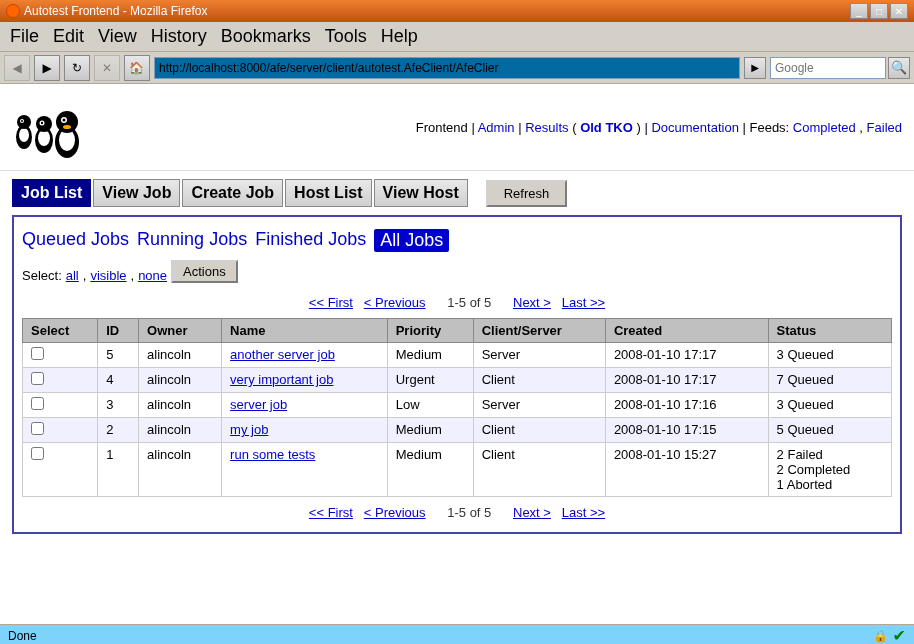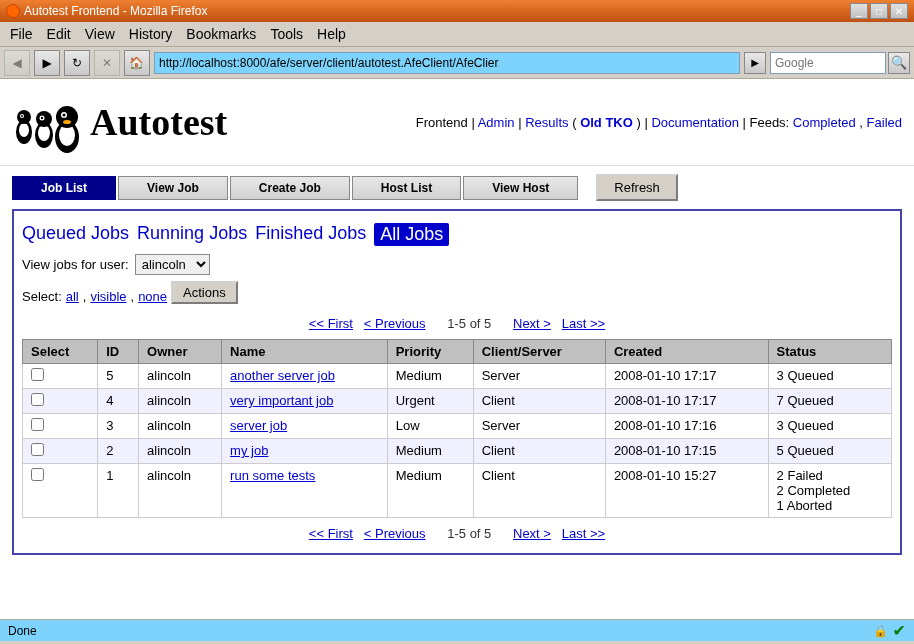--- a/index.html
+++ b/index.html
@@ -30,21 +30,21 @@
       cursor: pointer;
     }
 
     
     .menubar {
       background: #d4d0c8;
       padding: 2px 4px;
       display: flex;
       gap: 2px;
       border-bottom: 1px solid #b0a898;
-      font-size: 14px;
+      font-size: 18px;
     }
     .menubar-item {
       padding: 2px 6px;
       cursor: pointer;
     }
 
     
     .navbar {
       background: #d4d0c8;
       padding: 2px 4px;
@@ -68,21 +68,21 @@
       display: flex;
       align-items: center;
       gap: 4px;
     }
     .address-input {
       flex: 1;
       height: 22px;
       border: 1px solid #7f9db9;
       padding: 0 4px;
       font-size: 12px;
-      background: #7dd3fc;
+      background: #0369a1;
     }
     .go-btn {
       width: 22px; height: 22px;
       background: linear-gradient(to bottom, #e8e8e8, #c8c8c8);
       border: 1px solid #888;
       font-size: 10px;
       display: flex; align-items: center; justify-content: center;
       cursor: pointer;
     }
     .search-area { display: flex; align-items: center; gap: 2px; }
@@ -135,25 +135,25 @@
 
     
     .tab-bar {
       display: flex;
       align-items: center;
       gap: 2px;
       padding: 8px 12px 0;
       background: white;
     }
     .tab-btn {
-      padding: 4px 28px;
+      padding: 4px 8px;
       border: 1px solid #888;
       background: linear-gradient(to bottom, #e8e8e8, #d0d0d0);
       cursor: pointer;
-      font-size: 12px;
+      font-size: 16px;
       font-weight: bold;
     }
     .tab-btn.active {
       background: #00008b;
       color: white;
       border-color: #00008b;
     }
     .refresh-btn {
       padding: 4px 16px;
       border: 2px outset #d0d0d0;
@@ -325,21 +325,20 @@
           <circle cx="30" cy="31" r="1.2" fill="black"></circle>
 
           <ellipse cx="55" cy="50" rx="12" ry="16" fill="black"></ellipse>
           <ellipse cx="55" cy="48" rx="8" ry="11" fill="white"></ellipse>
           <circle cx="55" cy="30" r="11" fill="black"></circle>
           <circle cx="52" cy="28" r="3" fill="white"></circle>
           <circle cx="52" cy="28" r="1.5" fill="black"></circle>
           <ellipse cx="55" cy="35" rx="4" ry="2" fill="orange"></ellipse>
         </svg>
       </div>
-      <div class="logo-text">Autotest</div>
     </div>
     <div class="header-nav">
       <span>Frontend | </span>
       <a href="#">Admin</a>
       <span> | </span>
       <a href="#">Results</a>
       <span> (</span>
       <a href="#"><strong>Old TKO</strong></a>
       <span>) | </span>
       <a href="#">Documentation</a>
@@ -361,27 +360,20 @@
 
   <div class="main-panel">
 
     <div class="sub-tabs">
       <a class="sub-tab" href="#">Queued Jobs</a>
       <a class="sub-tab" href="#">Running Jobs</a>
       <a class="sub-tab" href="#">Finished Jobs</a>
       <a class="sub-tab active" href="#">All Jobs</a>
     </div>
 
-    <div class="filter-row">
-      <span>View jobs for user:</span>
-      <select class="user-select">
-        <option>alincoln</option>
-        <option>all users</option>
-      </select>
-    </div>
 
     <div class="select-row">
       <span>Select: </span>
       <a href="#">all</a>,
       <a href="#">visible</a>,
       <a href="#">none</a>
       <button class="actions-btn">Actions</button>
     </div>
 
     <div class="pagination">

